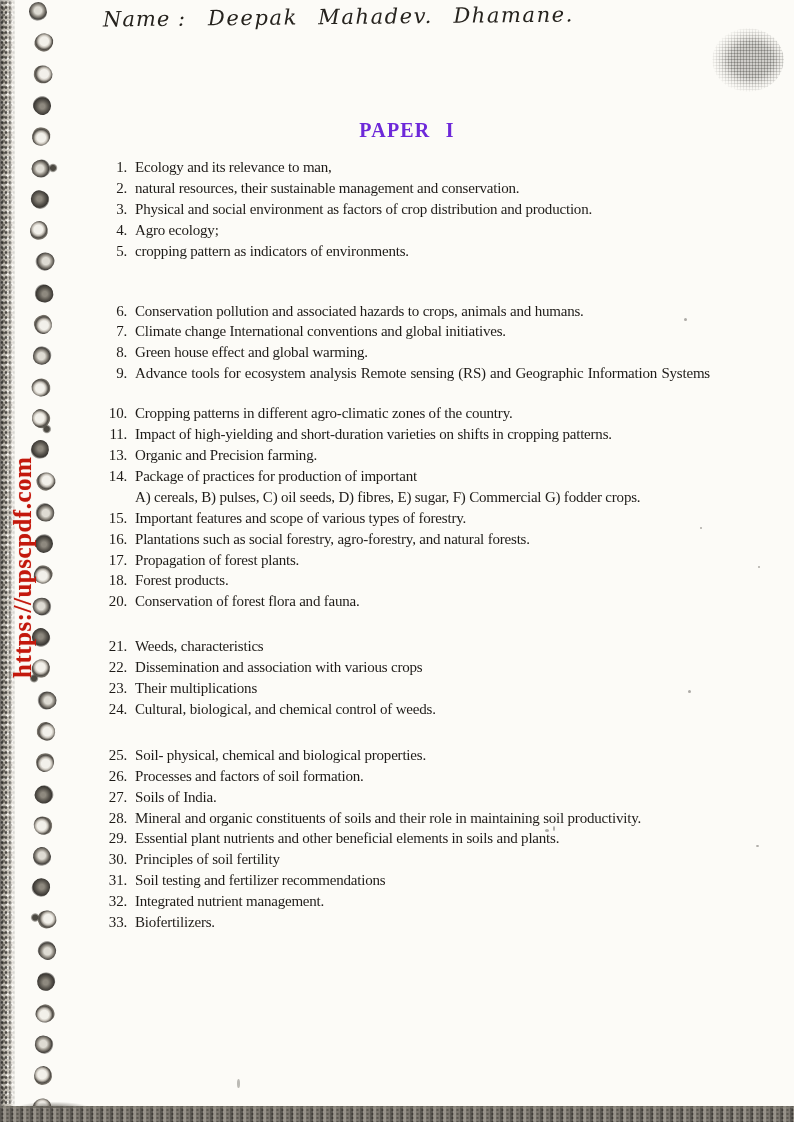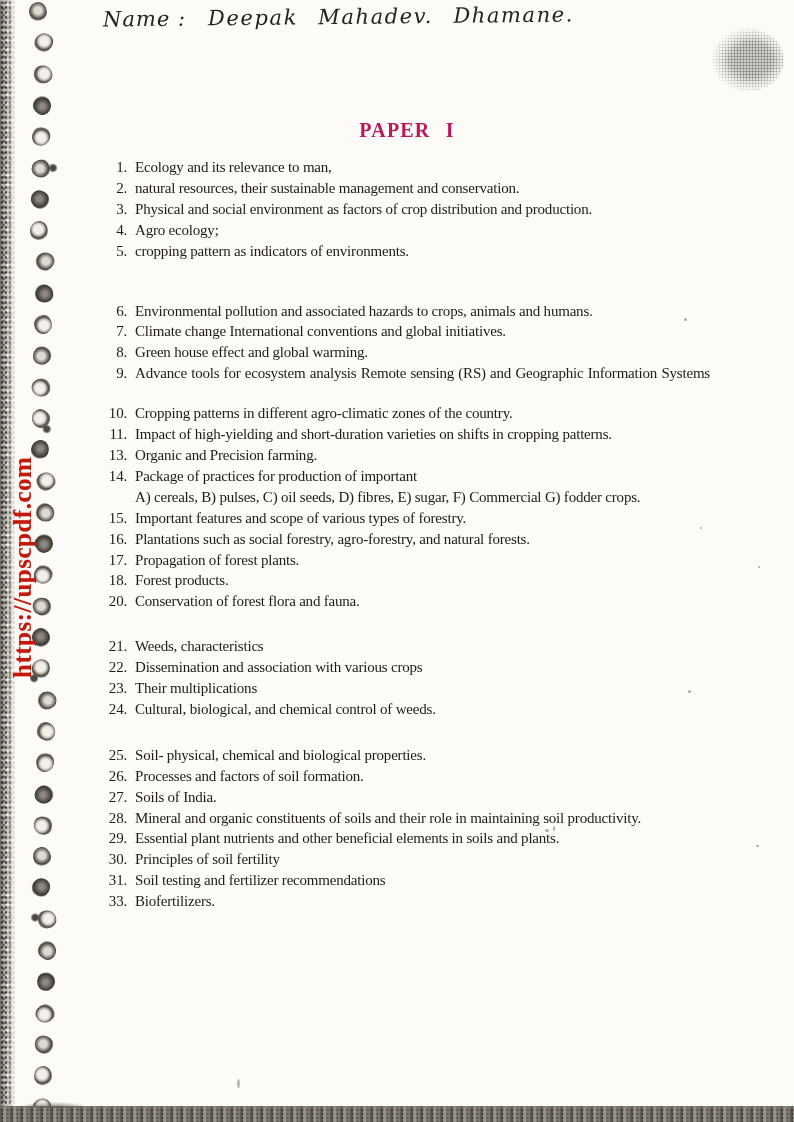--- a/index.html
+++ b/index.html
@@ -66,21 +66,21 @@
   }
   .handwriting .hw-label{margin-right:22px;}
   .handwriting .hw-name{word-spacing:12px;letter-spacing:1.6px;}
   
   .content{
     position:absolute;left:104px;top:117px;width:606px;
     color:#1e1b18;font-size:15px;letter-spacing:-.2px;
   }
   .title{
     text-align:center;font-weight:bold;font-size:20px;line-height:27px;
-    letter-spacing:1.2px;word-spacing:9px;color:#be185d;
+    letter-spacing:1.2px;word-spacing:9px;color:#6d28d9;
   }
   .list{margin-top:13px;}
   .group{margin:0;}
   .list .group:nth-of-type(2){margin-top:39px;}
   .list .group:nth-of-type(3){margin-top:19px;}
   .list .group:nth-of-type(4){margin-top:24px;}
   .list .group:nth-of-type(5){margin-top:25px;}
   .item{display:flex;line-height:20.9px;}
   .num{flex:0 0 23px;text-align:right;}
   .txt{flex:1;padding-left:8px;}
@@ -180,21 +180,21 @@
             <span class="txt">Agro ecology;</span>
           </div>
           <div class="item">
             <span class="num">5.</span>
             <span class="txt">cropping pattern as indicators of environments.</span>
           </div>
         </div>
         <div class="group">
           <div class="item">
             <span class="num">6.</span>
-            <span class="txt">Environmental pollution and associated hazards to crops, animals and humans.</span>
+            <span class="txt">Conservation pollution and associated hazards to crops, animals and humans.</span>
           </div>
           <div class="item">
             <span class="num">7.</span>
             <span class="txt">Climate change International conventions and global initiatives.</span>
           </div>
           <div class="item">
             <span class="num">8.</span>
             <span class="txt">Green house effect and global warming.</span>
           </div>
           <div class="item">
@@ -285,20 +285,24 @@
           </div>
           <div class="item">
             <span class="num">30.</span>
             <span class="txt">Principles of soil fertility</span>
           </div>
           <div class="item">
             <span class="num">31.</span>
             <span class="txt">Soil testing and fertilizer recommendations</span>
           </div>
           <div class="item">
+            <span class="num">32.</span>
+            <span class="txt">Integrated nutrient management.</span>
+          </div>
+          <div class="item">
             <span class="num">33.</span>
             <span class="txt">Biofertilizers.</span>
           </div>
         </div>
       </div>
   </div>
 
 </div>
 
 </body></html>

